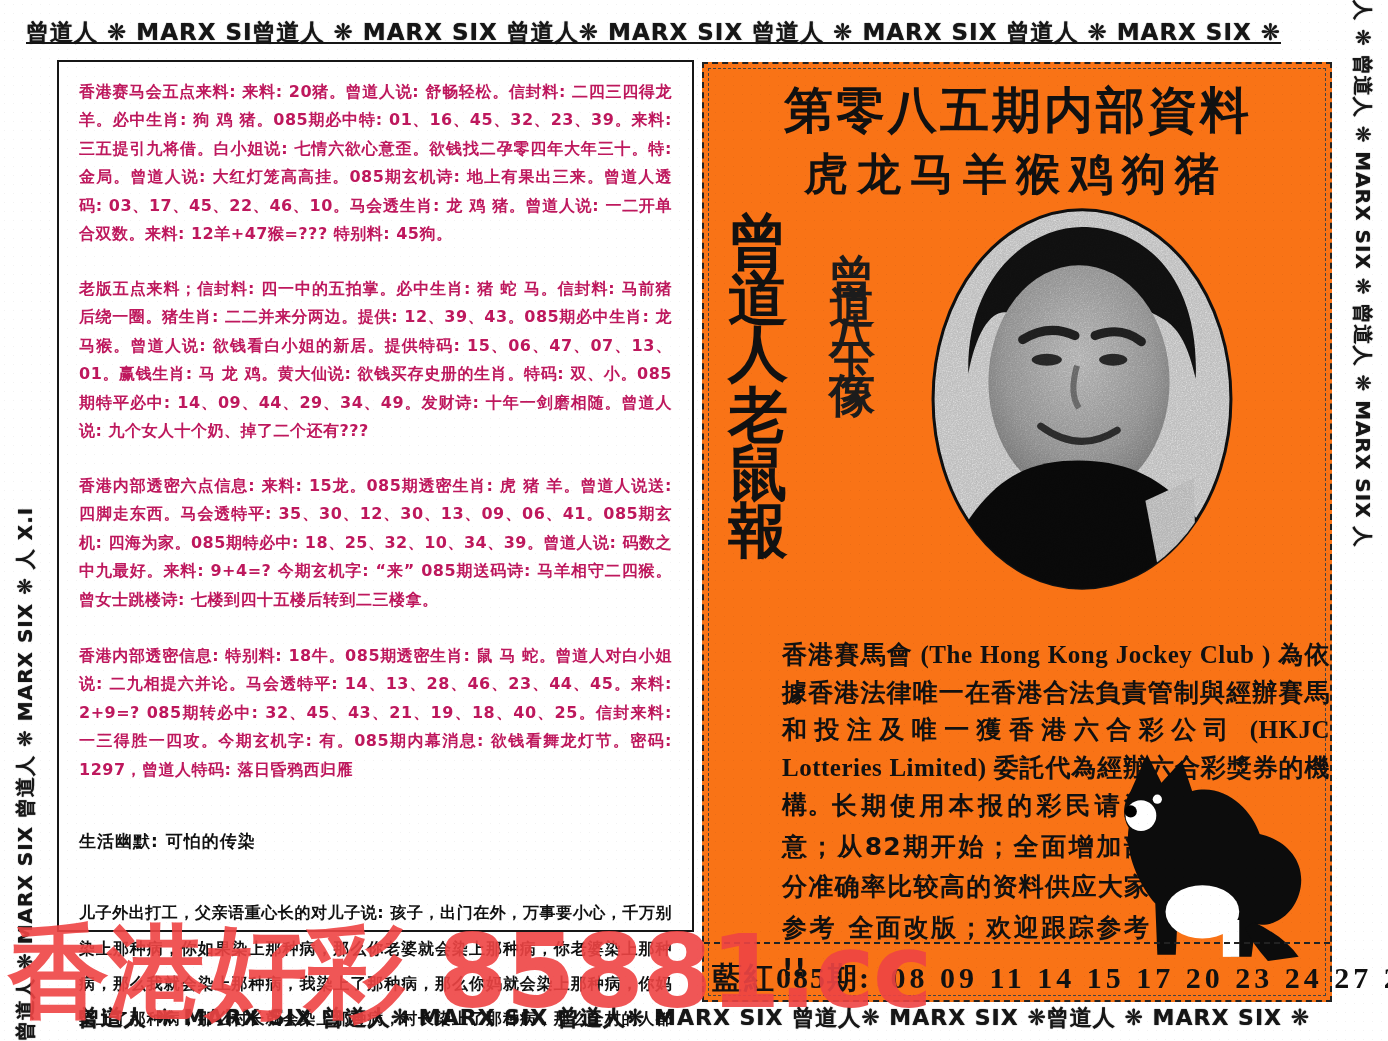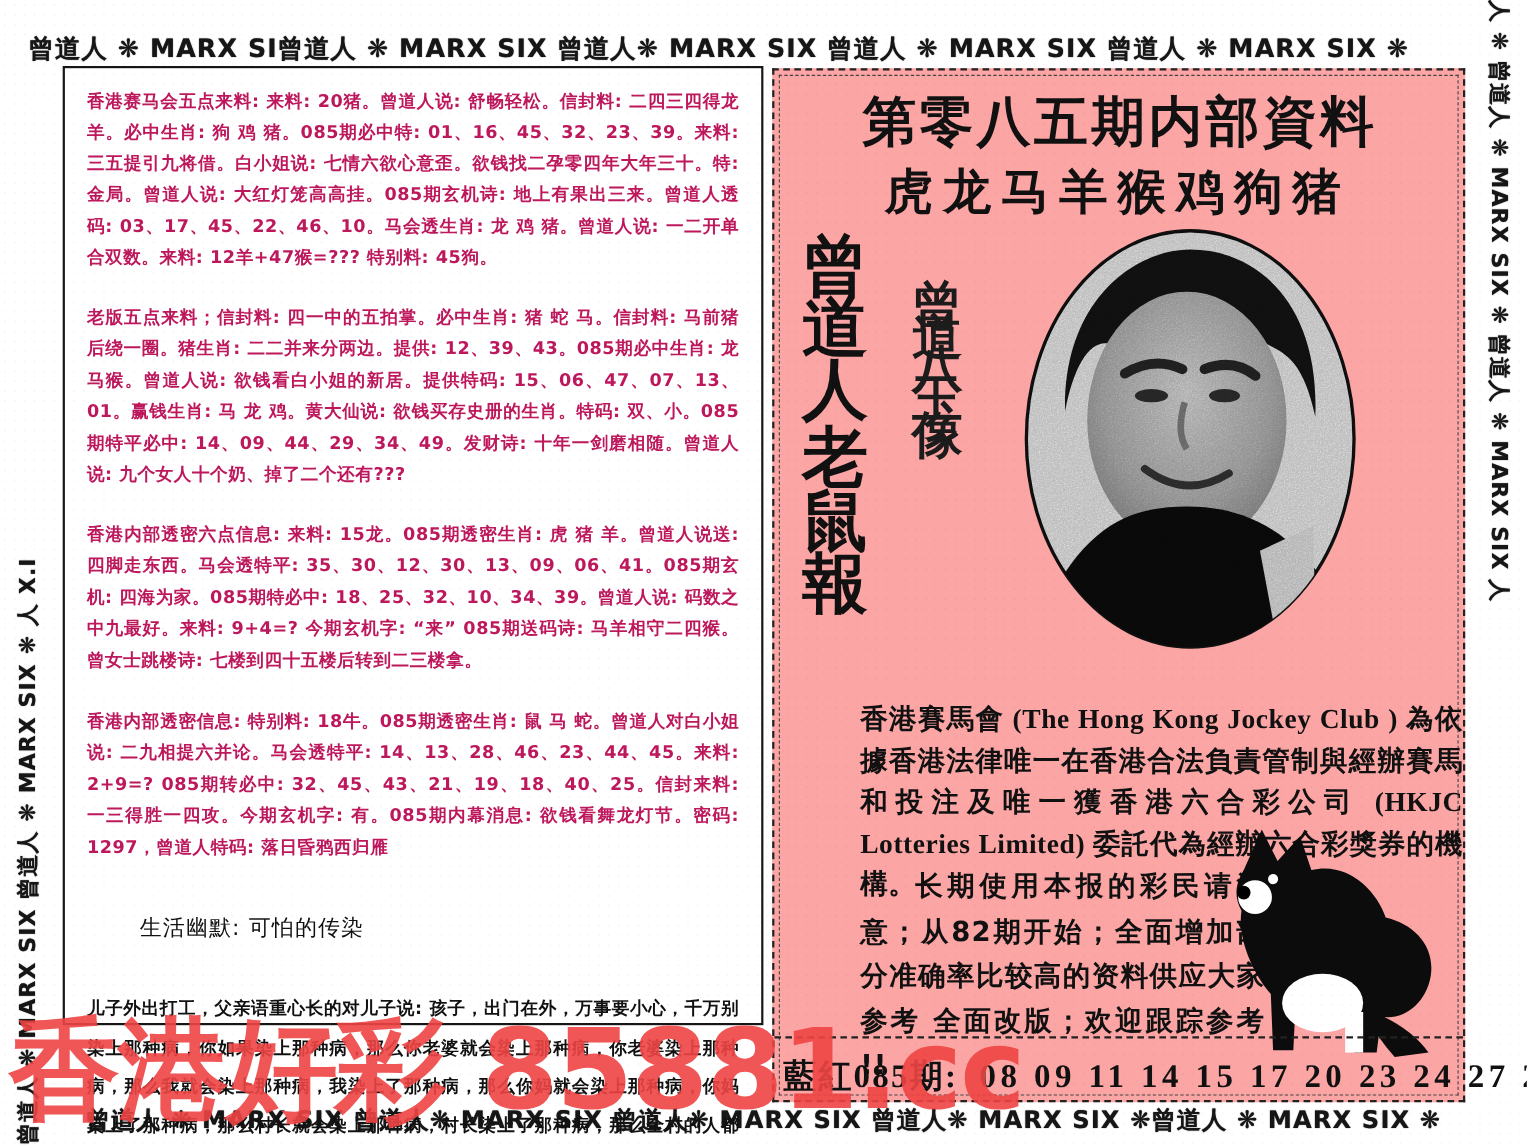--- a/index.html
+++ b/index.html
@@ -8,41 +8,41 @@
   #page { position:relative; width:1388px; height:1041px; background:#fff; }
   
   #page::after { content:""; position:absolute; inset:0; pointer-events:none; z-index:40;
       background-image:radial-gradient(#000 0.6px, transparent 0.7px);
       background-size:9px 9px; opacity:0.05; }
 
   
   .strip { position:absolute; white-space:nowrap; overflow:hidden;
            font-weight:800; font-size:23px; letter-spacing:1px; color:#161616;
            text-shadow:0 0 1px #333; display:flex; align-items:center; }
-  .strip-top    { left:26px; top:22px;    width:1336px; height:44px; justify-content:space-between; }
+  .strip-top    { left:26px; top:10px;    width:1336px; height:44px; justify-content:space-between;text-decoration:underline; }
   .strip-bottom { left:26px; top:998px;  width:1336px; height:40px; justify-content:center; font-size:22px; }
   .strip-left   { left:0;   top:0; width:1041px; height:50px; transform:rotate(-90deg) translateX(-1041px);
                   transform-origin:0 0; justify-content:space-between; font-size:20px; }
   .strip-right  { left:1388px; top:0; width:1041px; height:50px; transform:rotate(90deg);
                   transform-origin:0 0; justify-content:space-between; font-size:20px; }
 
   
   .left-box { position:absolute; left:57px; top:60px; width:637px; height:872px;
               border:2px solid #161616; padding:16px 20px 10px 20px; background:#fff; }
   .para { font-size:16px; font-weight:700; line-height:1.78; letter-spacing:0.5px;
           text-align:justify; color:#be185d; }
   .para + .para { margin-top:26px; }
   .para-4 { margin-top:28px !important; }
-  .humor-title { margin-top:46px; font-size:20px; font-weight:400; letter-spacing:1px;margin-left:48px; }
+  .humor-title { margin-top:46px; font-size:17px; font-weight:700; letter-spacing:1px; }
   .humor-body  { margin-top:42px; font-size:16px; font-weight:700; line-height:2.2;
                  letter-spacing:0.5px; text-align:justify; }
 
   
   .right-box { position:absolute; left:702px; top:62px; width:630px; height:940px;
-               border:2px dashed #222; background:#fca5a5; }
+               border:2px dashed #222; background:#f97316; }
   .right-box-inner { position:absolute; inset:4px; border:1px dashed #444; pointer-events:none; }
   .rp-title    { position:absolute; left:80px; top:14px; font-size:49px; font-weight:800;
                  letter-spacing:3px; white-space:nowrap; }
   .rp-subtitle { position:absolute; left:100px; top:81px; font-size:44px; font-weight:800;
                  letter-spacing:9px; white-space:nowrap; }
   .vert { writing-mode:vertical-rl; text-orientation:upright; white-space:nowrap; }
   .rp-masthead { position:absolute; left:14px; top:98px; height:810px;
                  font-size:60px; font-weight:800; letter-spacing:58px; }
   .rp-statue-caption { position:absolute; left:118px; top:152px; height:430px;
                  font-size:46px; font-weight:600; letter-spacing:30px; color:#1c1c1c; }

